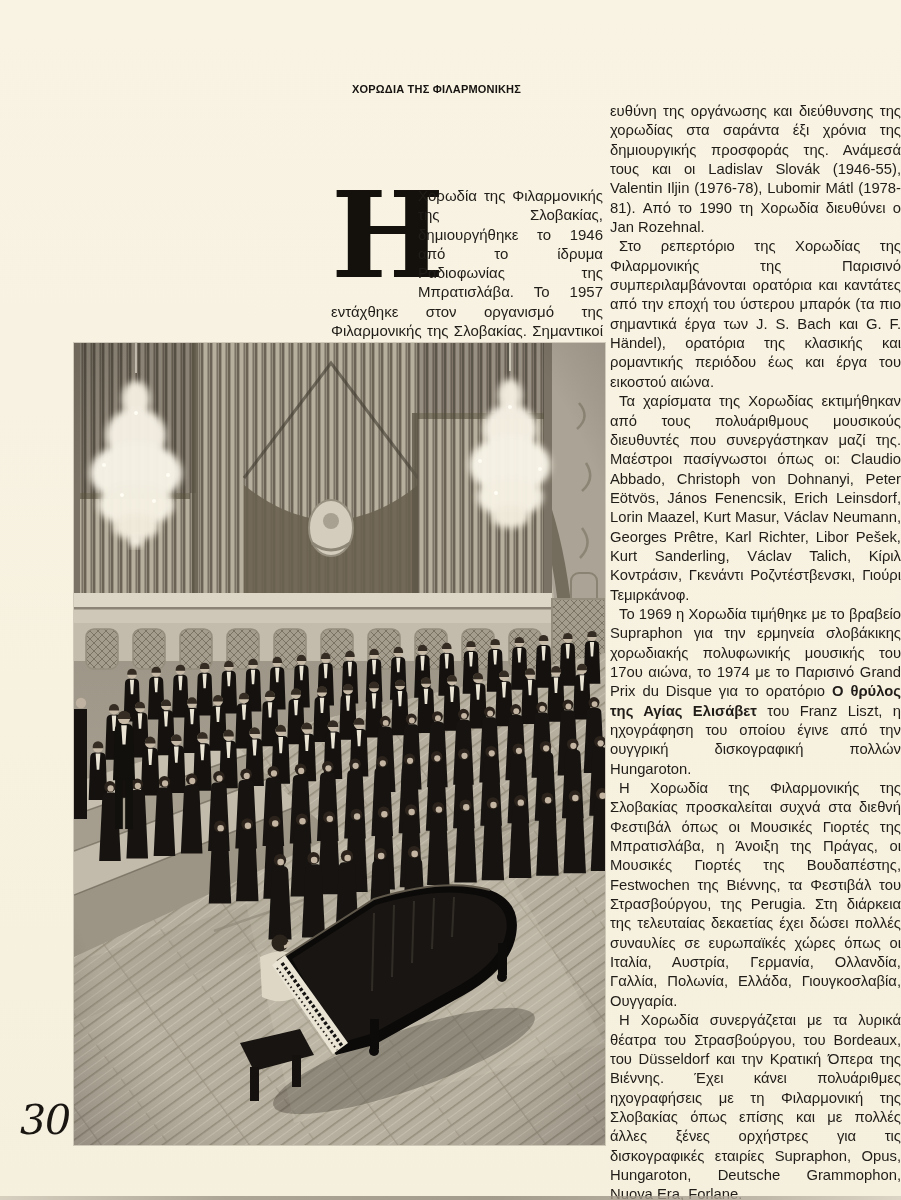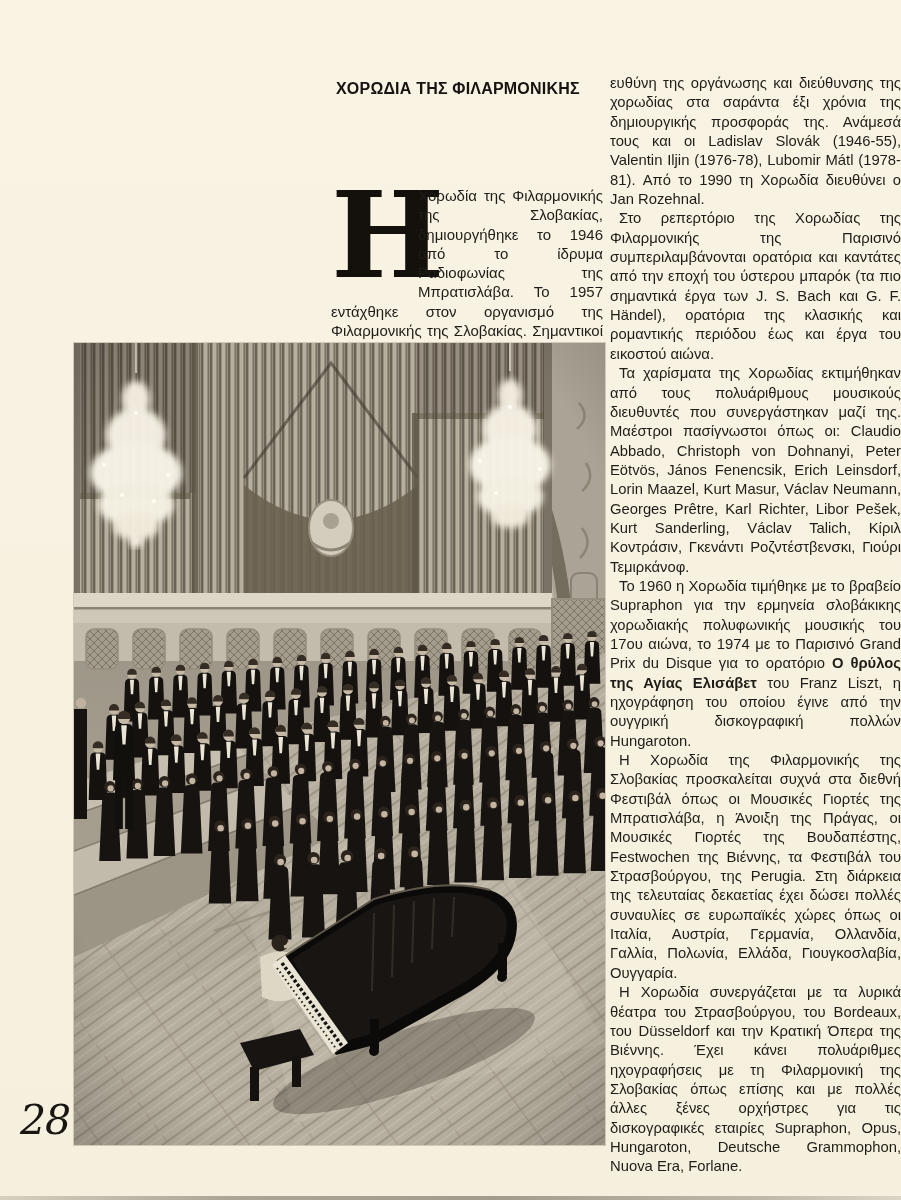--- a/index.html
+++ b/index.html
@@ -3,39 +3,39 @@
 <meta charset="utf-8">
 <style>
   html,body{margin:0;padding:0;}
   .page{
     position:relative; width:901px; height:1200px;
     background:linear-gradient(180deg,#f8f3e3 0%, #f7f1e0 60%, #f5efdd 100%);
     font-family:"Liberation Sans", sans-serif;
     color:#1e1b17; overflow:hidden;
   }
   .title-block{
-    position:absolute; left:336px; top:79px; width:280px;
-    font-weight:bold; font-size:16px; line-height:20px; letter-spacing:.2px; color:#161310;
+    position:absolute; left:352px; top:79px; width:280px;
+    font-weight:bold; font-size:11px; line-height:20px; letter-spacing:.2px; color:#161310;
   }
   .lead-par{
     position:absolute; left:331px; top:186px; width:272px;
     font-size:15px; line-height:19.3px; text-align:justify; color:#201d18;
   }
   .dropcap{
     float:left; width:78px; height:97px;
     font-family:"DejaVu Serif", serif; font-weight:bold;
     font-size:120px; line-height:94px; letter-spacing:-3px; color:#14110d;
     margin:2px 9px 0 0; text-align:left;
   }
   .right-col{
     position:absolute; left:610px; top:74px; width:291px;
     font-size:14.8px; line-height:19.35px; text-align:justify; color:#201d18;
   }
   .right-col p{margin:0; text-indent:9px;}
-  .right-col p.noindent{text-indent:0;}
+  .right-col p.noindent{text-indent:0;margin-top:28px;}
   .right-col b{font-weight:bold;}
   .photo-frame{
     position:absolute; left:74px; top:343px; width:531px; height:802px;
     box-shadow:0 0 0 1px rgba(90,82,70,.25);
     background:#a9a193;
   }
   .page-number{
     position:absolute; left:20px; top:1096px;
     font-family:"DejaVu Serif", serif; font-style:italic;
     font-size:41px; color:#191612; letter-spacing:-1px;
@@ -775,20 +775,20 @@
       </g>
 
       <rect width="531" height="802" fill="url(#vig)"></rect>
     </svg>
   </div>
 
   <div class="right-col">
       <p class="noindent"><span>ευθύνη της οργάνωσης και διεύθυνσης της χορωδίας στα σαράντα έξι χρόνια της δημιουργικής προσφοράς της. Ανάμεσά τους και οι Ladislav Slovák (1946-55), Valentin Iljin (1976-78), Lubomir Mátl (1978-81). Από το 1990 τη Χορωδία διευθύνει ο Jan Rozehnal.</span></p>
       <p><span>Στο ρεπερτόριο της Χορωδίας της Φιλαρμονικής της Παρισινό συμπεριλαμβάνονται ορατόρια και καντάτες από την εποχή του ύστερου μπαρόκ (τα πιο σημαντικά έργα των J. S. Bach και G. F. Händel), ορατόρια της κλασικής και ρομαντικής περιόδου έως και έργα του εικοστού αιώνα.</span></p>
       <p><span>Τα χαρίσματα της Χορωδίας εκτιμήθηκαν από τους πολυάριθμους μουσικούς διευθυντές που συνεργάστηκαν μαζί της. Μαέστροι πασίγνωστοι όπως οι: Claudio Abbado, Christoph von Dohnanyi, Peter Eötvös, János Fenencsik, Erich Leinsdorf, Lorin Maazel, Kurt Masur, Václav Neumann, Georges Prêtre, Karl Richter, Libor Pešek, Kurt Sanderling, Václav Talich, Κίριλ Κοντράσιν, Γκενάντι Ροζντέστβενσκι, Γιούρι Τεμιρκάνοφ.</span></p>
-      <p><span>Το 1960 η Χορωδία τιμήθηκε με το βραβείο Supraphon για την ερμηνεία σλοβάκικης χορωδιακής πολυφωνικής μουσικής του 17ου αιώνα, το 1974 με το Παρισινό Grand Prix du Disque για το ορατόριο </span><b>Ο θρύλος της Αγίας Ελισάβετ</b><span> του Franz Liszt, η ηχογράφηση του οποίου έγινε από την ουγγρική δισκογραφική πολλών Hungaroton.</span></p>
+      <p><span>Το 1969 η Χορωδία τιμήθηκε με το βραβείο Supraphon για την ερμηνεία σλοβάκικης χορωδιακής πολυφωνικής μουσικής του 17ου αιώνα, το 1974 με το Παρισινό Grand Prix du Disque για το ορατόριο </span><b>Ο θρύλος της Αγίας Ελισάβετ</b><span> του Franz Liszt, η ηχογράφηση του οποίου έγινε από την ουγγρική δισκογραφική πολλών Hungaroton.</span></p>
       <p><span>Η Χορωδία της Φιλαρμονικής της Σλοβακίας προσκαλείται συχνά στα διεθνή Φεστιβάλ όπως οι Μουσικές Γιορτές της Μπρατισλάβα, η Άνοιξη της Πράγας, οι Μουσικές Γιορτές της Βουδαπέστης, Festwochen της Βιέννης, τα Φεστιβάλ του Στρασβούργου, της Perugia. Στη διάρκεια της τελευταίας δεκαετίας έχει δώσει πολλές συναυλίες σε ευρωπαϊκές χώρες όπως οι Ιταλία, Αυστρία, Γερμανία, Ολλανδία, Γαλλία, Πολωνία, Ελλάδα, Γιουγκοσλαβία, Ουγγαρία.</span></p>
       <p><span>Η Χορωδία συνεργάζεται με τα λυρικά θέατρα του Στρασβούργου, του Bordeaux, του Düsseldorf και την Κρατική Όπερα της Βιέννης. Έχει κάνει πολυάριθμες ηχογραφήσεις με τη Φιλαρμονική της Σλοβακίας όπως επίσης και με πολλές άλλες ξένες ορχήστρες για τις δισκογραφικές εταιρίες Supraphon, Opus, Hungaroton, Deutsche Grammophon, Nuova Era, Forlane.</span></p>
     </div>
 
-  <div class="page-number">28</div>
+  <div class="page-number">30</div>
   <div class="bottom-edge"></div>
 </div>
 
 </body></html>

